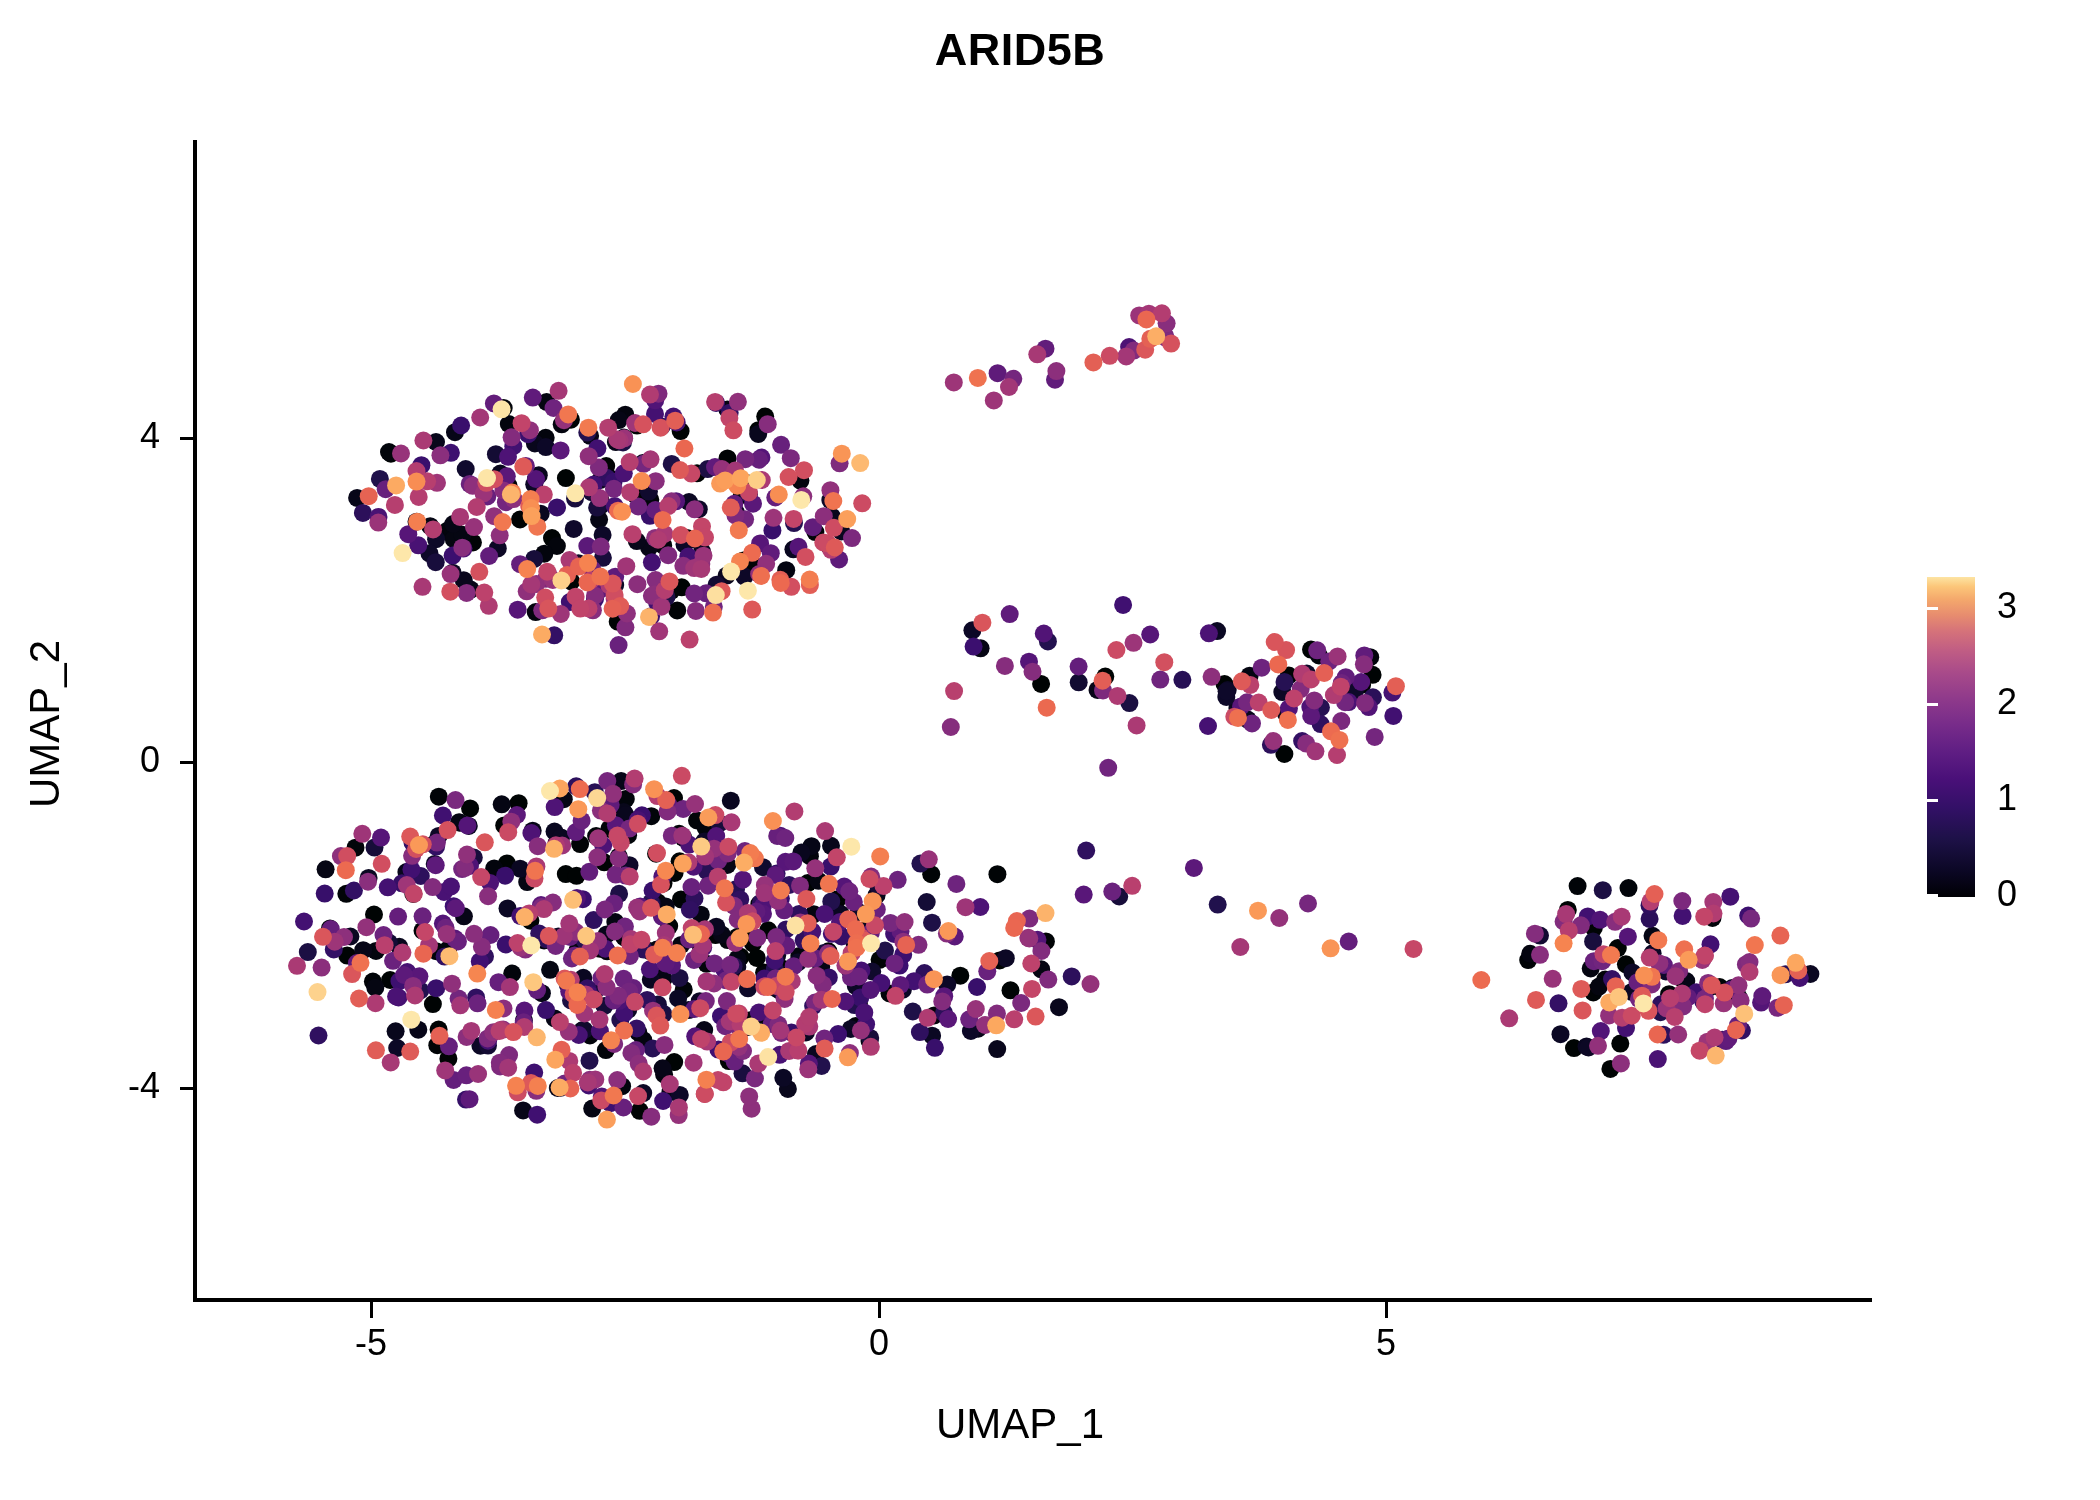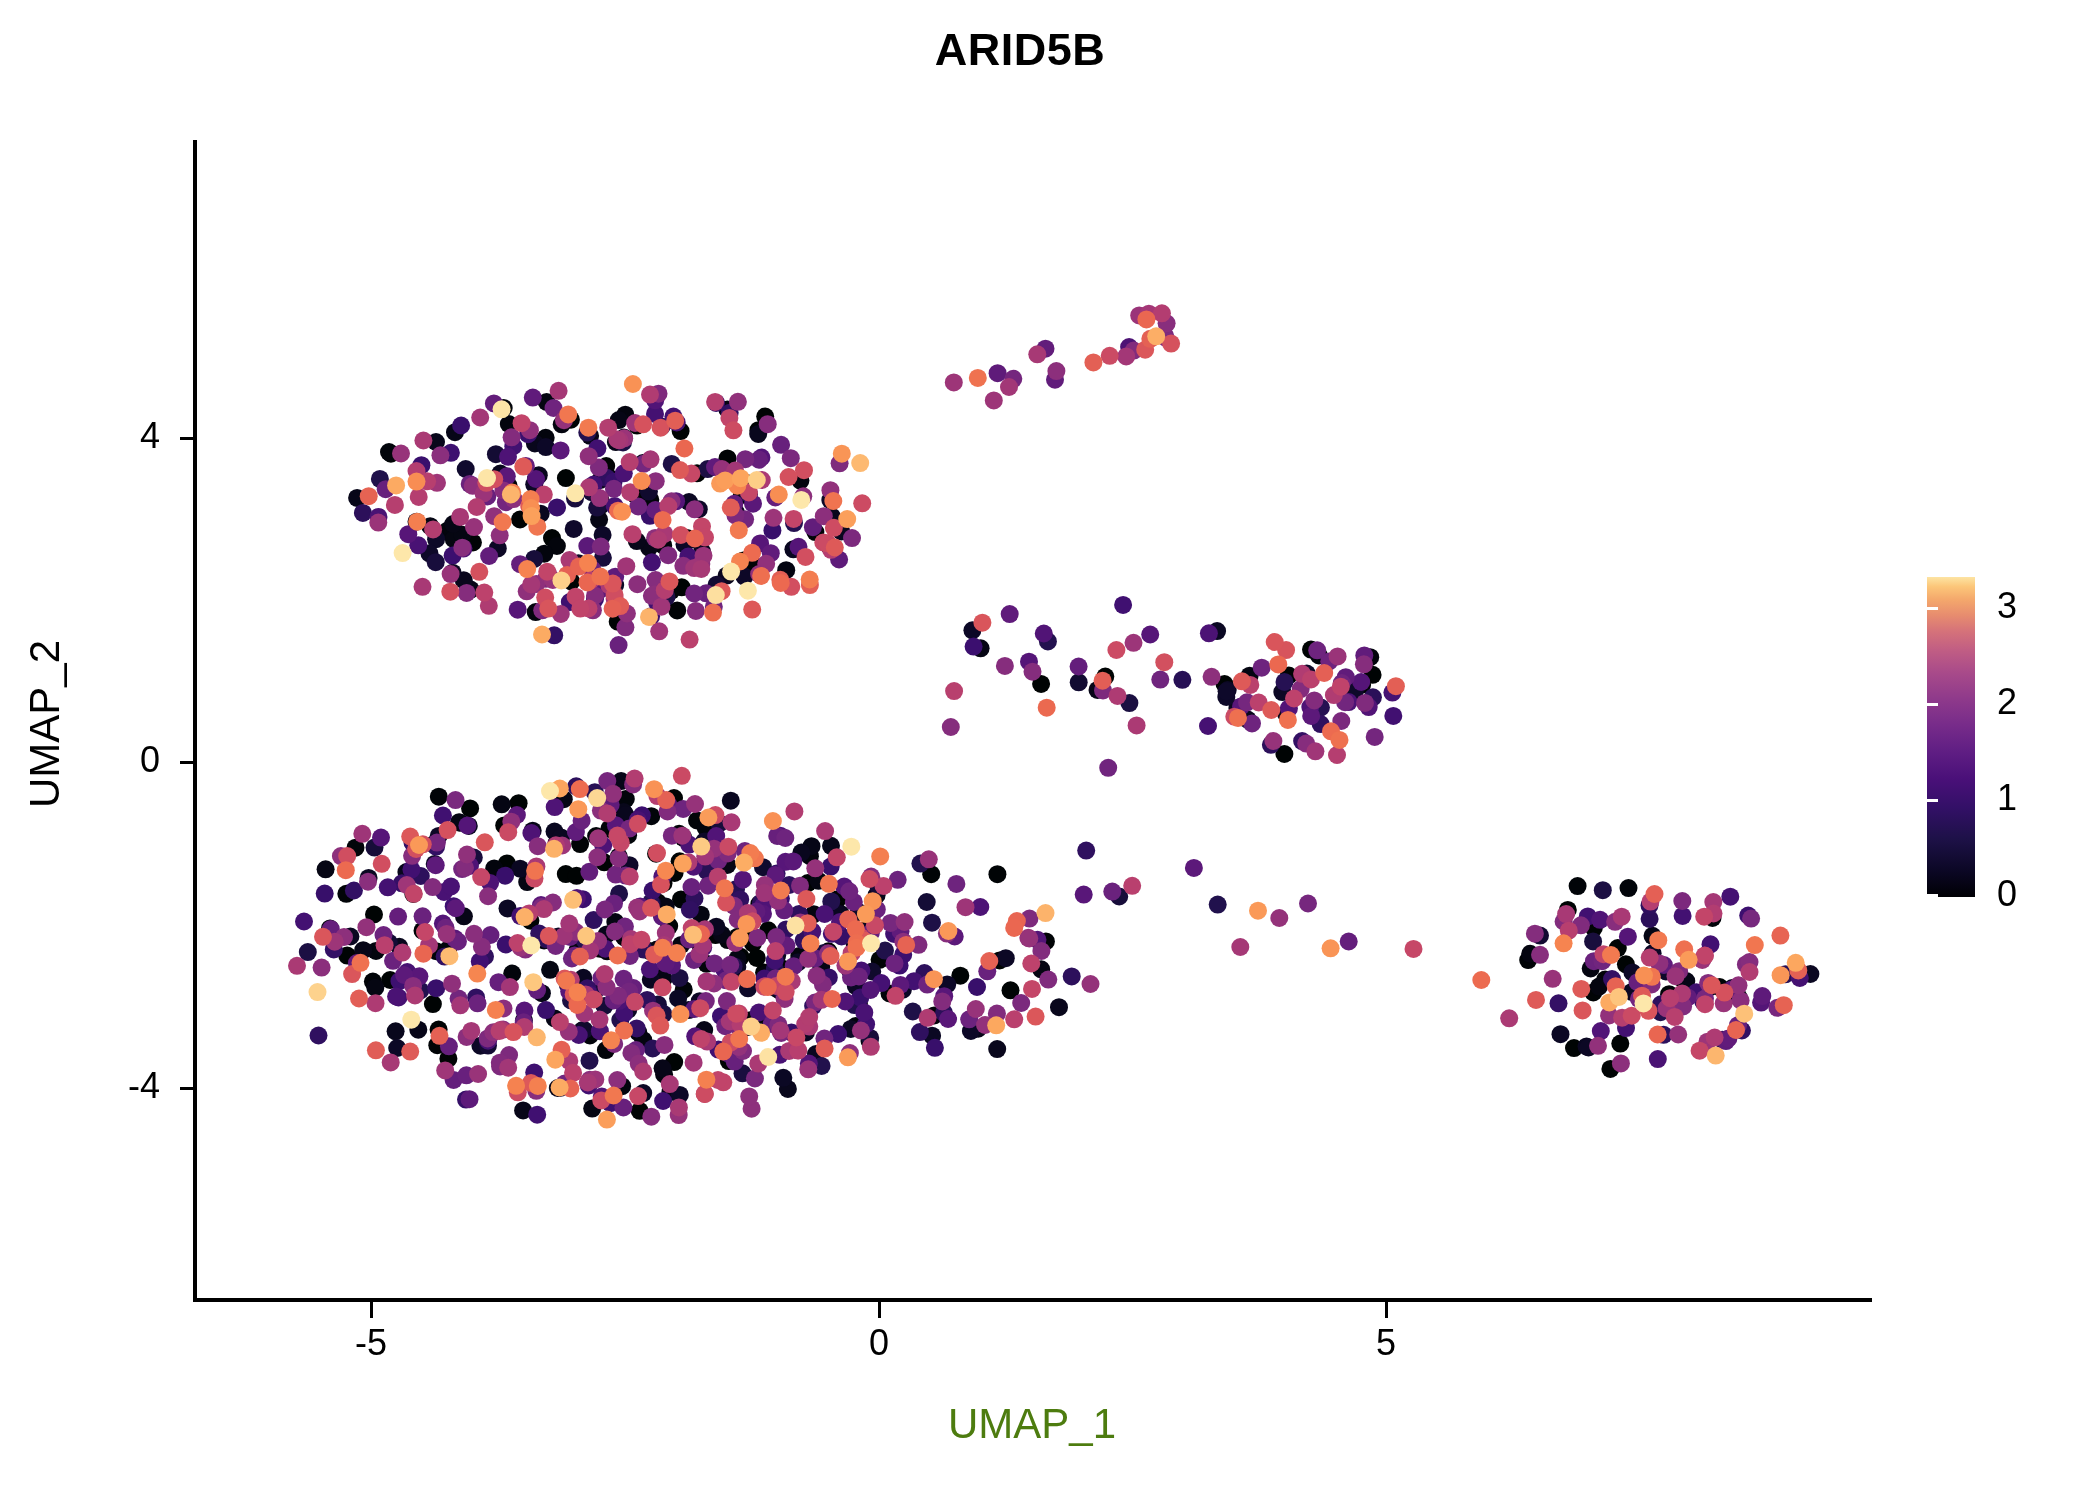--- a/index.html
+++ b/index.html
@@ -15,22 +15,22 @@
   }
   #y-axis-line{position:absolute; left:193px; top:140px; width:4px; height:1162px; background:#000;}
   #x-axis-line{position:absolute; left:194px; top:1298px; width:1678px; height:4px; background:#000;}
 
   .tick-mark-y{position:absolute; width:16px; height:3px; background:#000;}
   .tick-mark-x{position:absolute; width:3px; height:16px; background:#000;}
   .tick-label-y{position:absolute; font-size:36px; text-align:right; width:120px; color:#000;}
   .tick-label-x{position:absolute; font-size:36px; text-align:center; width:160px; color:#000;}
 
   #x-axis-title{
-    position:absolute; left:12px; top:1400px; width:2040px;
-    text-align:center; font-size:42px; color:#4d7c0f;
+    position:absolute; left:0; top:1400px; width:2040px;
+    text-align:center; font-size:42px; color:#000000;
   }
   #y-axis-title{
     position:absolute; left:-155px; top:700px; width:400px;
     text-align:center; font-size:42px; color:#000;
     transform:rotate(-90deg); transform-origin:center center;
   }
 
   
   #scatter{position:absolute; left:0; top:0; width:2100px; height:1500px;}
   #scatter circle{stroke:none;}

